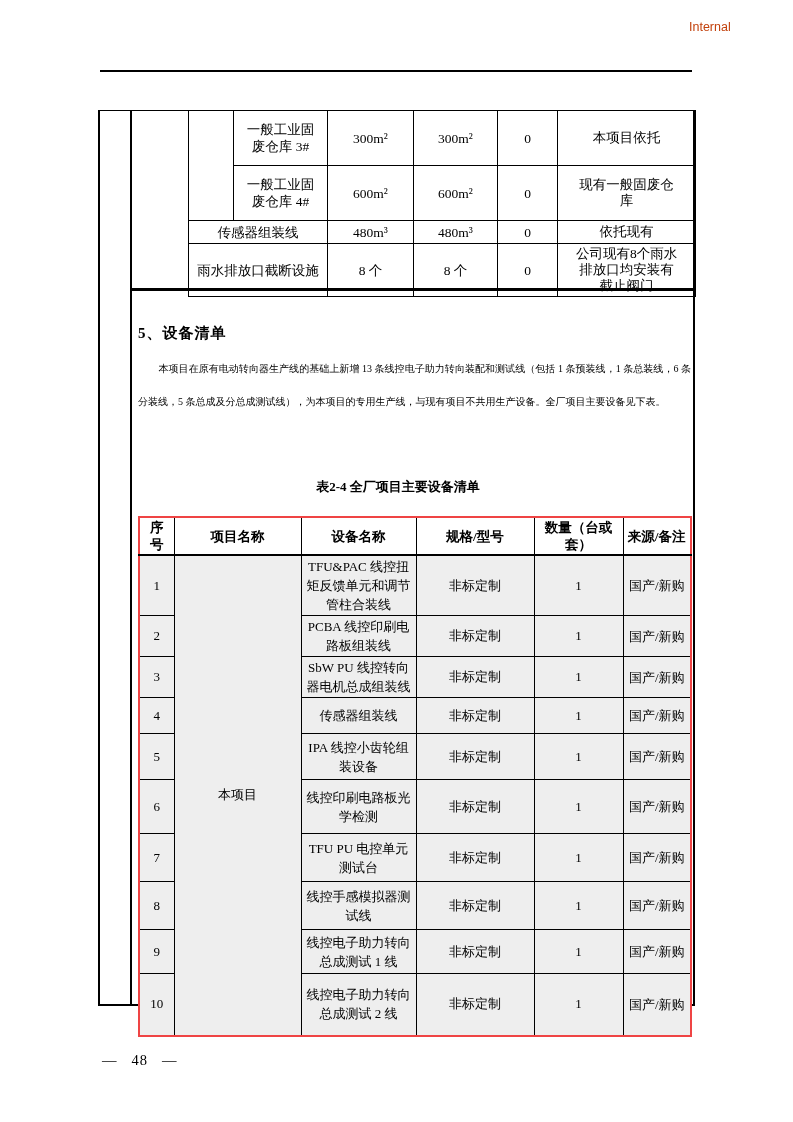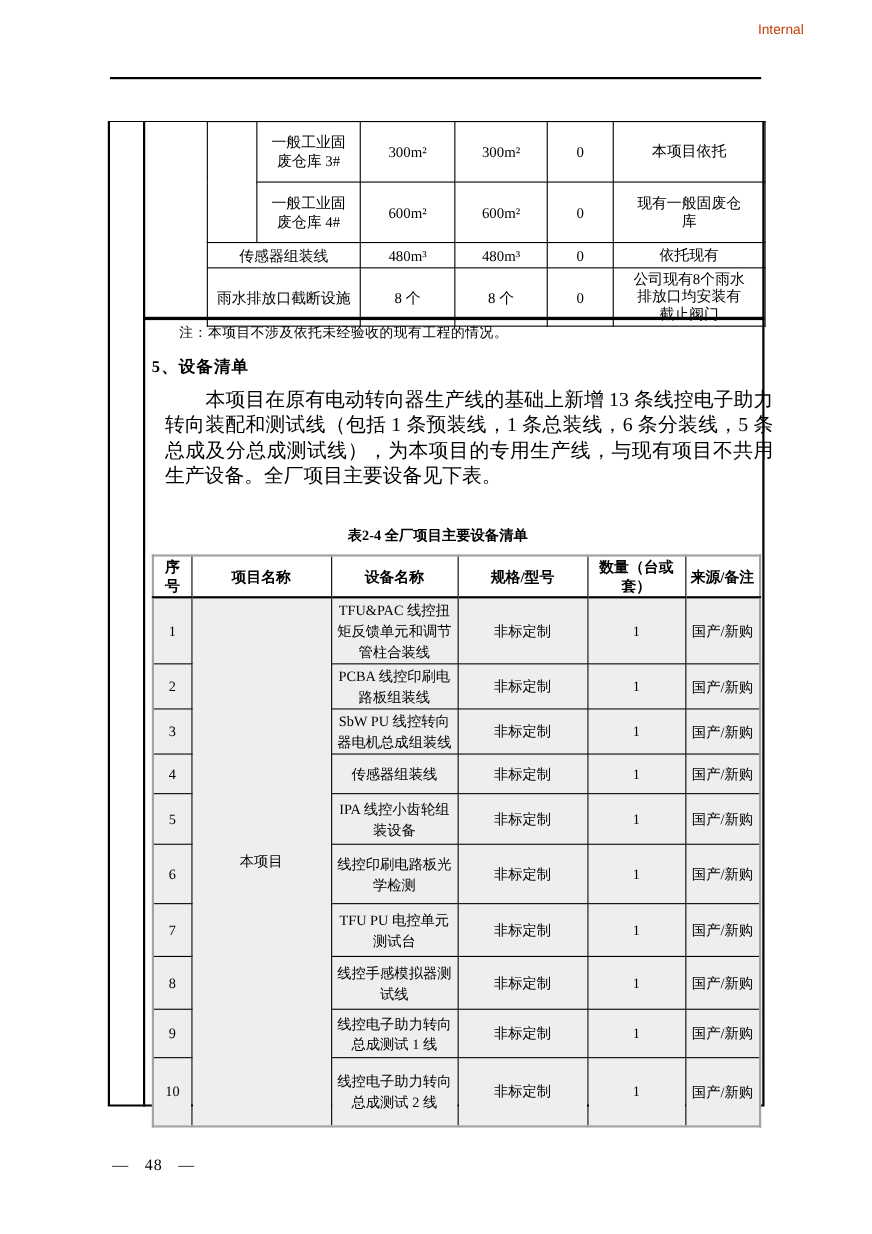--- a/index.html
+++ b/index.html
@@ -32,28 +32,28 @@
   .top-table td.remark  { padding:2px 16px; line-height:16px; }
   .top-table tr.r1 { height:55px; } .top-table tr.r2 { height:55px; }
   .top-table tr.r3 { height:23px; } .top-table tr.r4 { height:47px; }
 
   .thick-line { position:absolute; left:130px; top:288px; width:565px; height:3px; background:#000; }
   .note { position:absolute; left:163px; top:294px; font-size:12.5px; letter-spacing:0.5px; }
 
   .sec-heading { position:absolute; left:138px; top:324px; font-size:15px; font-weight:bold; letter-spacing:1px; }
   .paragraph {
     position:absolute; left:138px; top:352px; width:553px;
-    font-size:18px; line-height:23px; text-align:justify; text-indent:2.05em;margin-left:12px;
+    font-size:10px; line-height:33px; text-align:justify; text-indent:2.05em;
   }
   .tbl-caption { position:absolute; left:122px; top:478px; width:552px;
     text-align:center; font-size:13px; font-weight:bold; }
 
   
-  .dev-table { position:absolute; left:138px; top:504px; width:552px;
-               border:2px solid #a3a3a3; font-size:13px; }
+  .dev-table { position:absolute; left:138px; top:516px; width:552px;
+               border:2px solid #ef4444; font-size:13px; }
   .dev-table thead td { font-weight:bold; font-size:13.5px; background:#fff;
                border-bottom:2px solid #000; line-height:17px; padding:1px 4px; }
   .dev-table tbody td { background:#eeeeee; line-height:20px; padding:1px 4px; }
   .dev-table td.src { padding:1px 5px; line-height:19px; }
   .dev-table tr.h0 { height:38px; }
   .dev-table tr.d1 { height:48px; } .dev-table tr.d2 { height:38px; }
   .dev-table tr.d3 { height:38px; } .dev-table tr.d4 { height:36px; }
   .dev-table tr.d5 { height:46px; } .dev-table tr.d6 { height:54px; }
   .dev-table tr.d7 { height:48px; } .dev-table tr.d8 { height:48px; }
   .dev-table tr.d9 { height:44px; } .dev-table tr.d10 { height:62px; }
@@ -109,21 +109,20 @@
         <td colspan="2">雨水排放口截断设施</td>
         <td>8 个</td>
         <td>8 个</td>
         <td>0</td>
         <td class="remark">公司现有8个雨水排放口均安装有截止阀门</td>
       </tr>
     </tbody>
   </table>
 
   <div class="thick-line"></div>
-  <div class="note">注：本项目不涉及依托未经验收的现有工程的情况。</div>
 
   <div class="sec-heading">5、设备清单</div>
   <div class="paragraph">本项目在原有电动转向器生产线的基础上新增 13 条线控电子助力转向装配和测试线（包括 1 条预装线，1 条总装线，6 条分装线，5 条总成及分总成测试线），为本项目的专用生产线，与现有项目不共用生产设备。全厂项目主要设备见下表。</div>
 
   <div class="tbl-caption">表2-4 全厂项目主要设备清单</div>
 
   <table class="dev-table">
     <colgroup>
         <col style="width:35px">
         <col style="width:127px">

